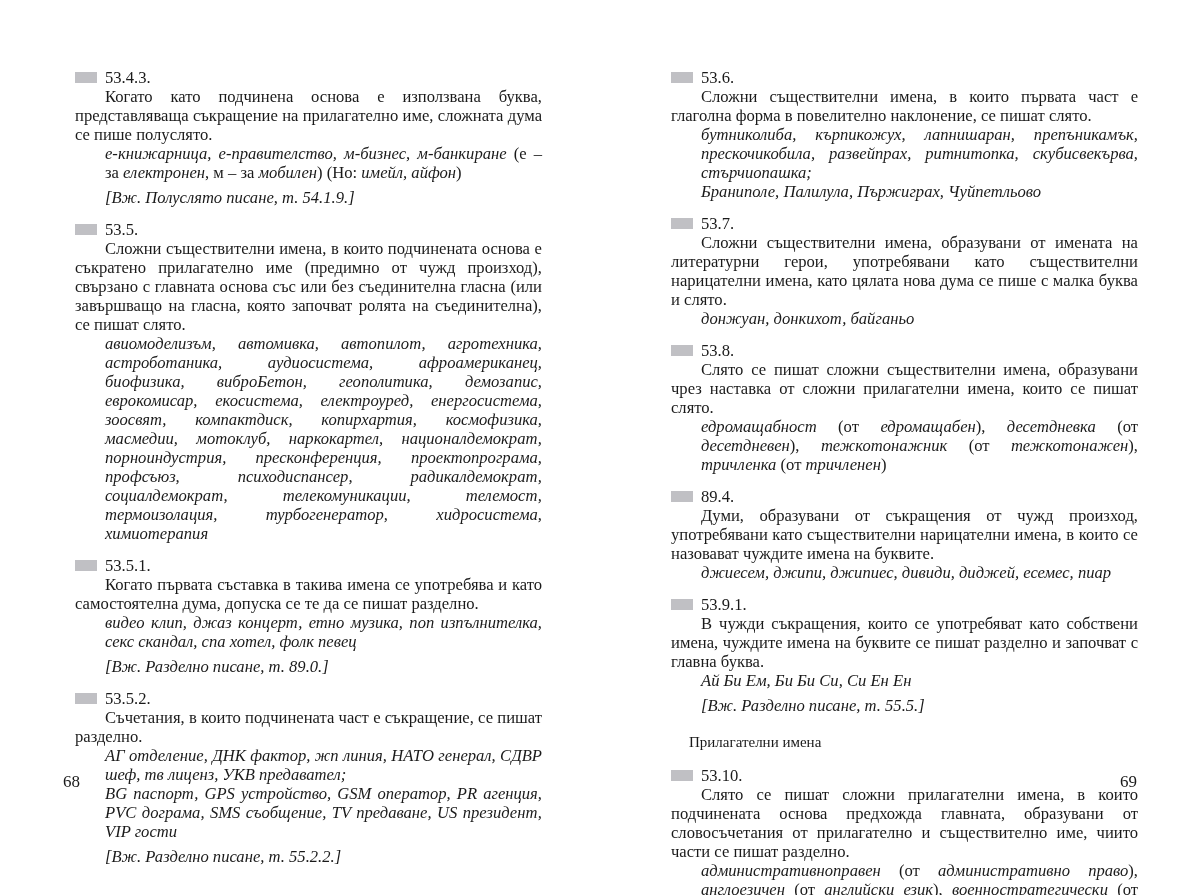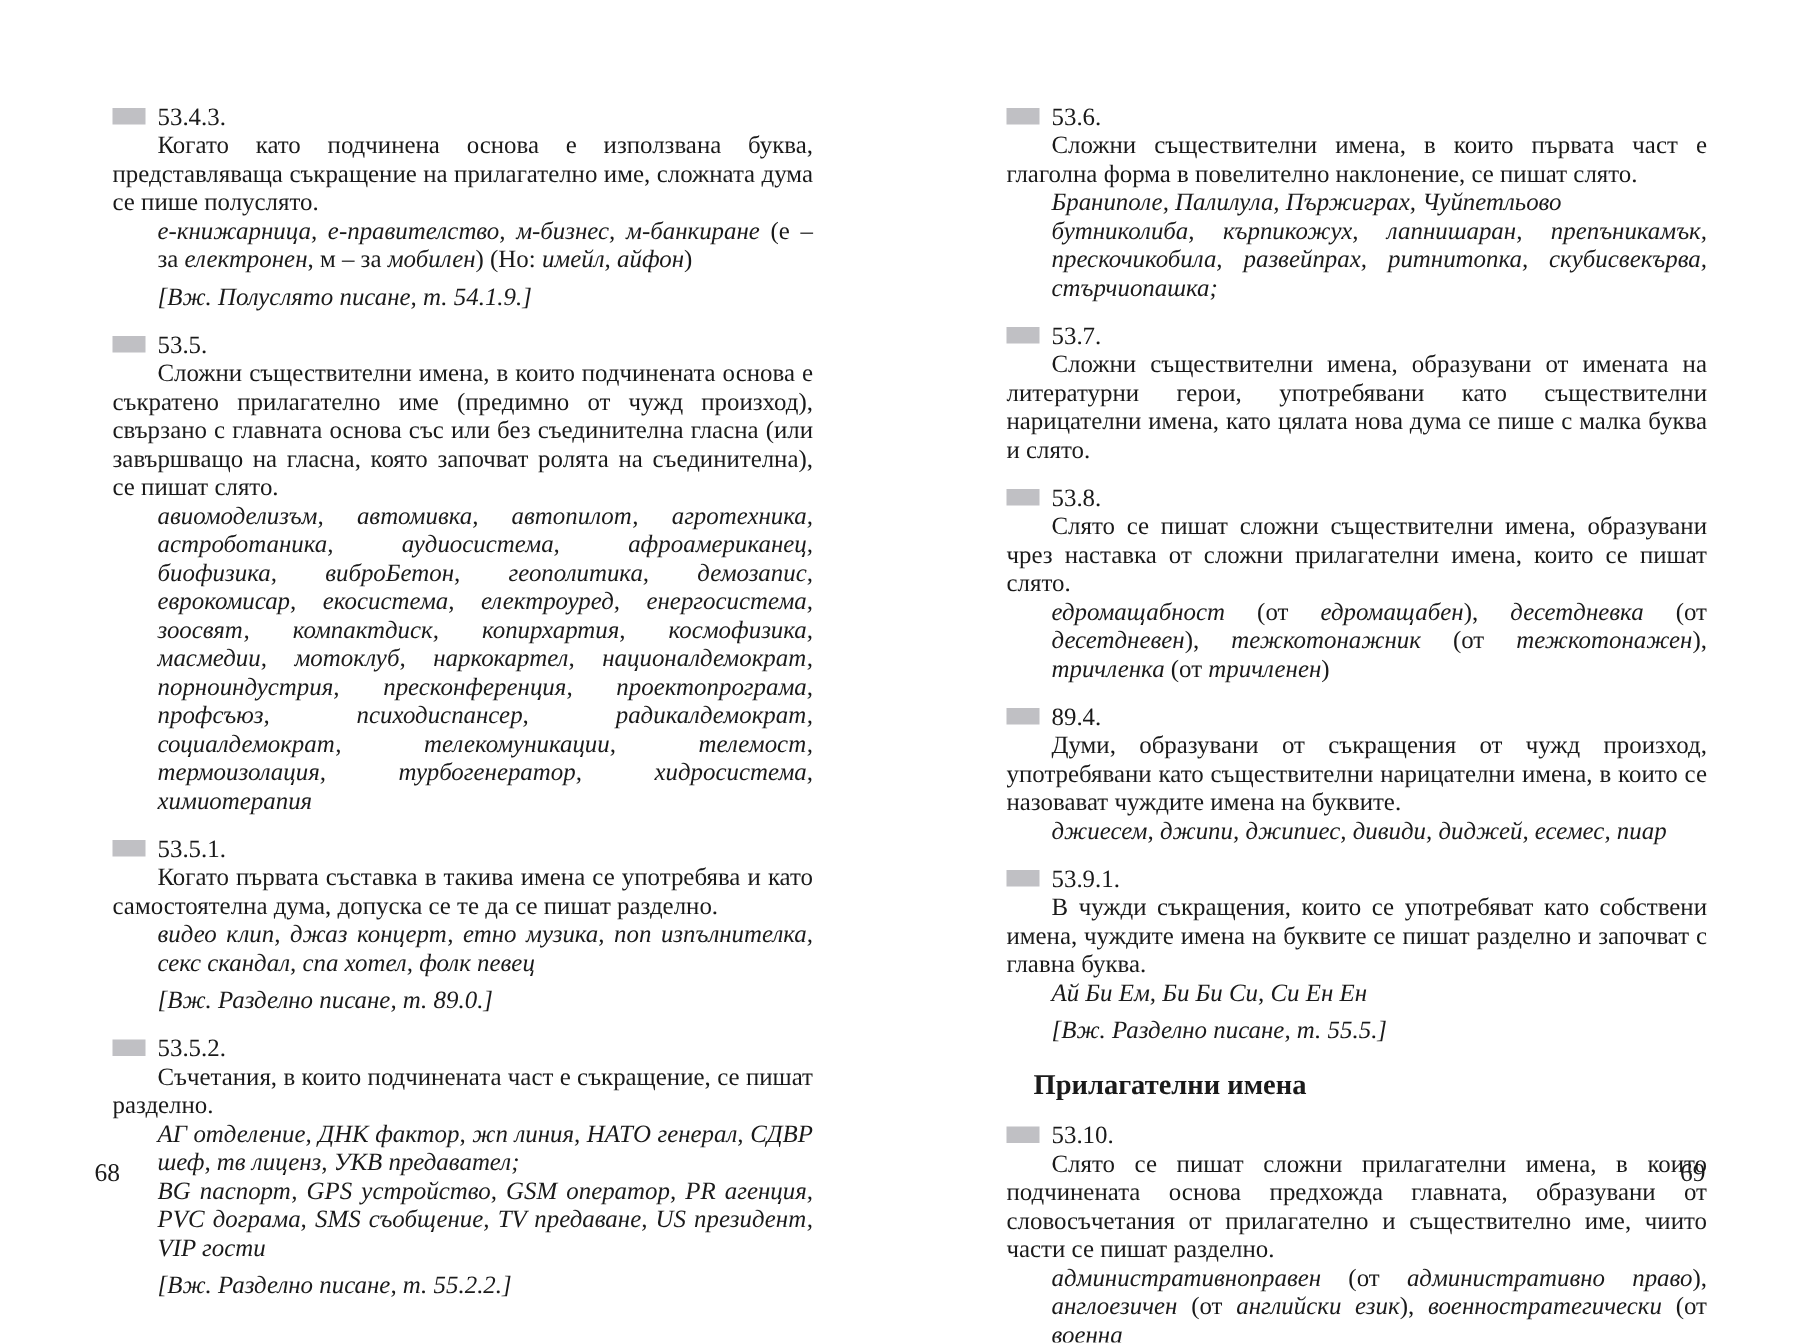--- a/index.html
+++ b/index.html
@@ -14,21 +14,21 @@
     .page.left { left: 63px; }
     .page.right { left: 659px; }
     .entry { margin-bottom: 13px; margin-left: 12px; }
     .num-line { display: flex; align-items: center; height: 19px; }
     .marker { width: 22px; height: 11px; background: #c0c0c4; margin-right: 8px; flex: none; }
     .num { }
     .body-text { text-align: justify; text-indent: 30px; hyphens: manual; }
     .example { font-style: italic; padding-left: 30px; text-align: justify; }
     .example .up { font-style: normal; }
     .ref { padding-left: 30px; margin-top: 6px; font-style: italic; }
-    .heading { font-weight: bold; padding-left: 30px; font-size: 19px; margin: 18px 0 14px; }
+    .heading { font-weight: normal; padding-left: 30px; font-size: 15px; margin: 18px 0 14px; }
     .page-num { position: absolute; top: 772px; font-size: 17px; }
     .page-num.left { left: 63px; }
     .page-num.right { left: 1120px; }
   </style>
 </head>
 <body>
 
 <div class="page left">
   <div class="entry">
     <div class="num-line">
@@ -71,30 +71,31 @@
   </div>
 </div>
 
 <div class="page right">
   <div class="entry">
     <div class="num-line">
         <span class="marker"></span>
         <span class="num">53.6.</span>
       </div>
     <div class="body-text">Сложни съществителни имена, в които първата част е глаголна форма в повелително наклонение, се пишат слято.</div>
+    <div class="example">бутниколиба, кърпикожух, лапнишаран, препъникамък, прескочикобила, развейпрах, ритнитопка, скубисвекърва, стърчиопашка;</div>
     <div class="example">Браниполе, Палилула, Пържиграх, Чуйпетльово</div>
-    <div class="example">бутниколиба, кърпикожух, лапнишаран, препъникамък, прескочикобила, развейпрах, ритнитопка, скубисвекърва, стърчиопашка;</div>
   </div>
 
   <div class="entry">
     <div class="num-line">
         <span class="marker"></span>
         <span class="num">53.7.</span>
       </div>
     <div class="body-text">Сложни съществителни имена, образувани от имената на литературни герои, употребявани като съществителни нарицателни имена, като цялата нова дума се пише с малка буква и слято.</div>
+    <div class="example">донжуан, донкихот, байганьо</div>
   </div>
 
   <div class="entry">
     <div class="num-line">
         <span class="marker"></span>
         <span class="num">53.8.</span>
       </div>
     <div class="body-text">Слято се пишат сложни съществителни имена, образувани чрез наставка от сложни прилагателни имена, които се пишат слято.</div>
     <div class="example"><span>едромащабност</span><span class="up"> (от </span><span>едромащабен</span><span class="up">), </span><span>десетдневка</span><span class="up"> (от </span><span>десетдневен</span><span class="up">), </span><span>тежкотонажник</span><span class="up"> (от </span><span>тежкотонажен</span><span class="up">), </span><span>тричленка</span><span class="up"> (от </span><span>тричленен</span><span class="up">)</span></div>
   </div>

